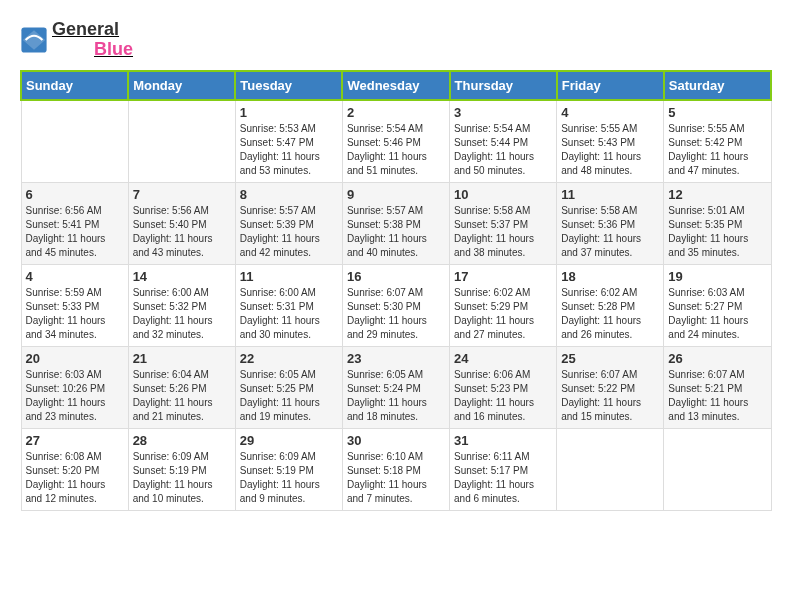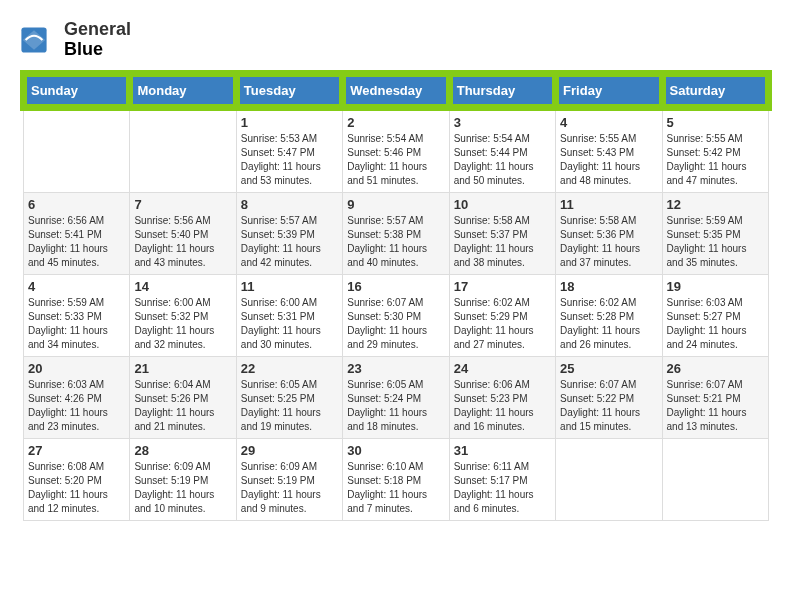--- a/index.html
+++ b/index.html
@@ -12,33 +12,35 @@
     }
     .header {
       display: flex;
       justify-content: space-between;
       align-items: flex-start;
       margin-bottom: 10px;
     }
     .logo {
       display: flex;
       align-items: center;
-      gap: 16px;
+      gap: 4px;
+      text-decoration: underline;
     }
     .logo-text-general {
       font-size: 18px;
       font-weight: bold;
       color: #333;
       line-height: 1.1;
     }
     .logo-text-blue {
       font-size: 18px;
       font-weight: bold;
-      color: #000000;
+      color: #ec4899;
       line-height: 1.1;
+      margin-left: 42px;
     }
     .logo-icon {
       width: 28px;
       height: 28px;
     }
     .title-block {
       text-align: right;
     }
     .month-title {
       font-size: 36px;
@@ -54,21 +56,21 @@
       border-collapse: collapse;
       font-size: 11px;
     }
     thead tr th {
       background-color: #3a7fc1;
       color: #fff;
       padding: 6px 4px;
       text-align: left;
       font-size: 13px;
       font-weight: bold;
-      border: 7px solid #84cc16;
+      border: 2px solid #84cc16;
     }
     tbody tr td {
       border: 1px solid #ddd;
       vertical-align: top;
       padding: 4px;
       min-height: 70px;
       height: 80px;
       width: 14.28%;
       color: #333;
     }
@@ -188,21 +190,21 @@
 Daylight: 11 hours and 38 minutes.</div>
         </td>
         <td>
           <span class="day-number">11</span>
           <div class="day-detail">Sunrise: 5:58 AM
 Sunset: 5:36 PM
 Daylight: 11 hours and 37 minutes.</div>
         </td>
         <td>
           <span class="day-number">12</span>
-          <div class="day-detail">Sunrise: 5:59 AM
+          <div class="day-detail">Sunrise: 5:01 AM
 Sunset: 5:35 PM
 Daylight: 11 hours and 35 minutes.</div>
         </td>
       </tr>
       <tr>
         <td>
           <span class="day-number">4</span>
           <div class="day-detail">Sunrise: 5:59 AM
 Sunset: 5:33 PM
 Daylight: 11 hours and 34 minutes.</div>
@@ -241,21 +243,21 @@
           <span class="day-number">19</span>
           <div class="day-detail">Sunrise: 6:03 AM
 Sunset: 5:27 PM
 Daylight: 11 hours and 24 minutes.</div>
         </td>
       </tr>
       <tr>
         <td>
           <span class="day-number">20</span>
           <div class="day-detail">Sunrise: 6:03 AM
-Sunset: 4:26 PM
+Sunset: 10:26 PM
 Daylight: 11 hours and 23 minutes.</div>
         </td>
         <td>
           <span class="day-number">21</span>
           <div class="day-detail">Sunrise: 6:04 AM
 Sunset: 5:26 PM
 Daylight: 11 hours and 21 minutes.</div>
         </td>
         <td>
           <span class="day-number">22</span>

